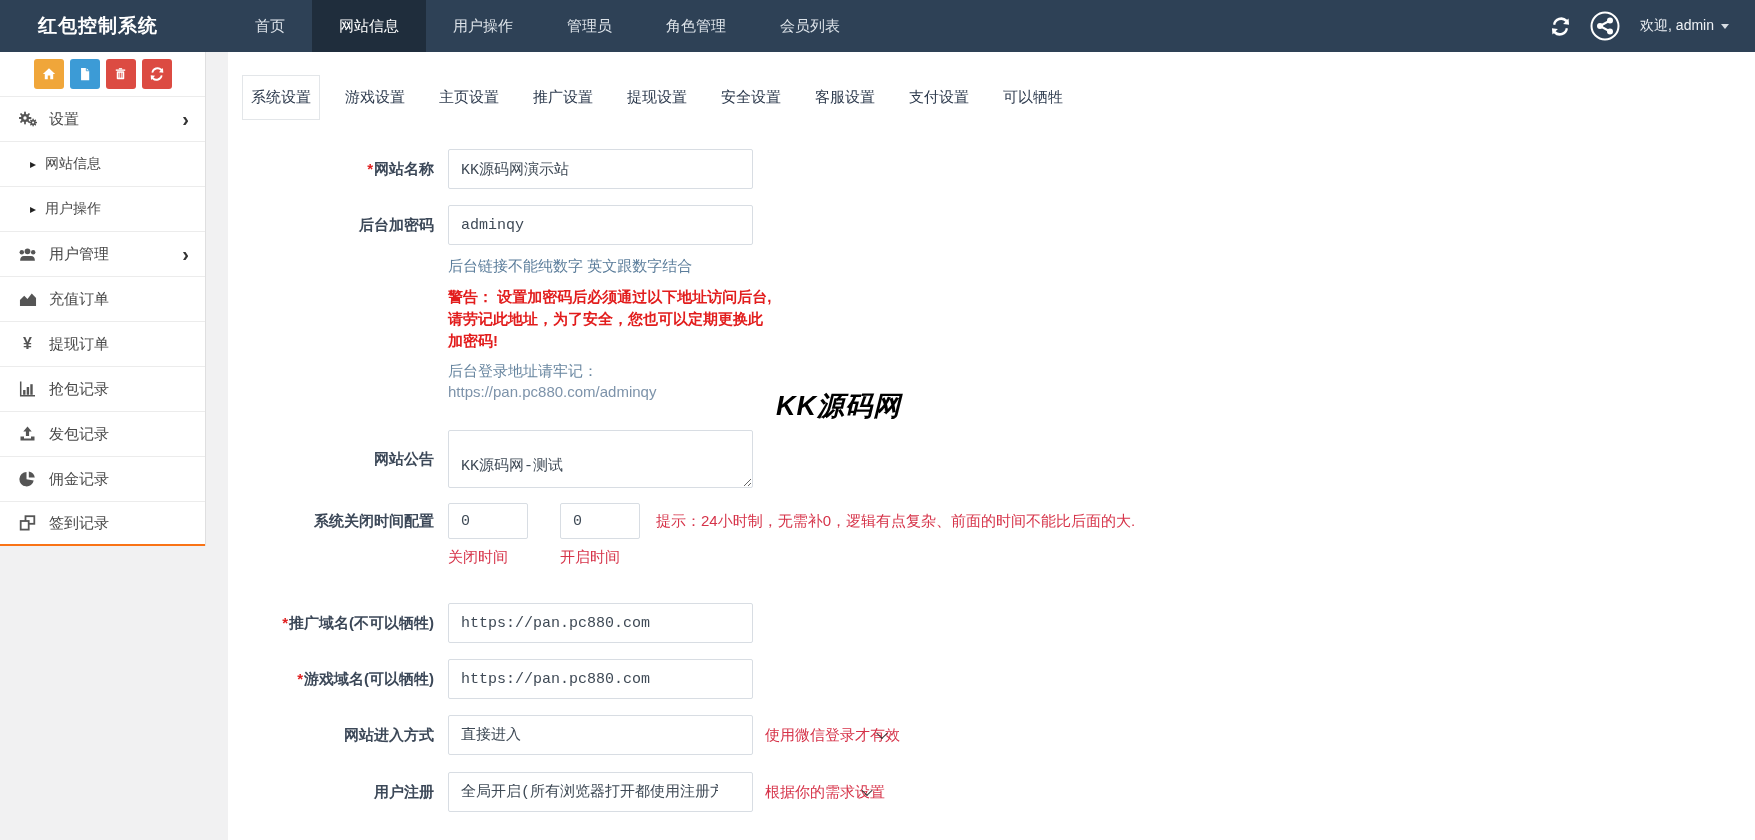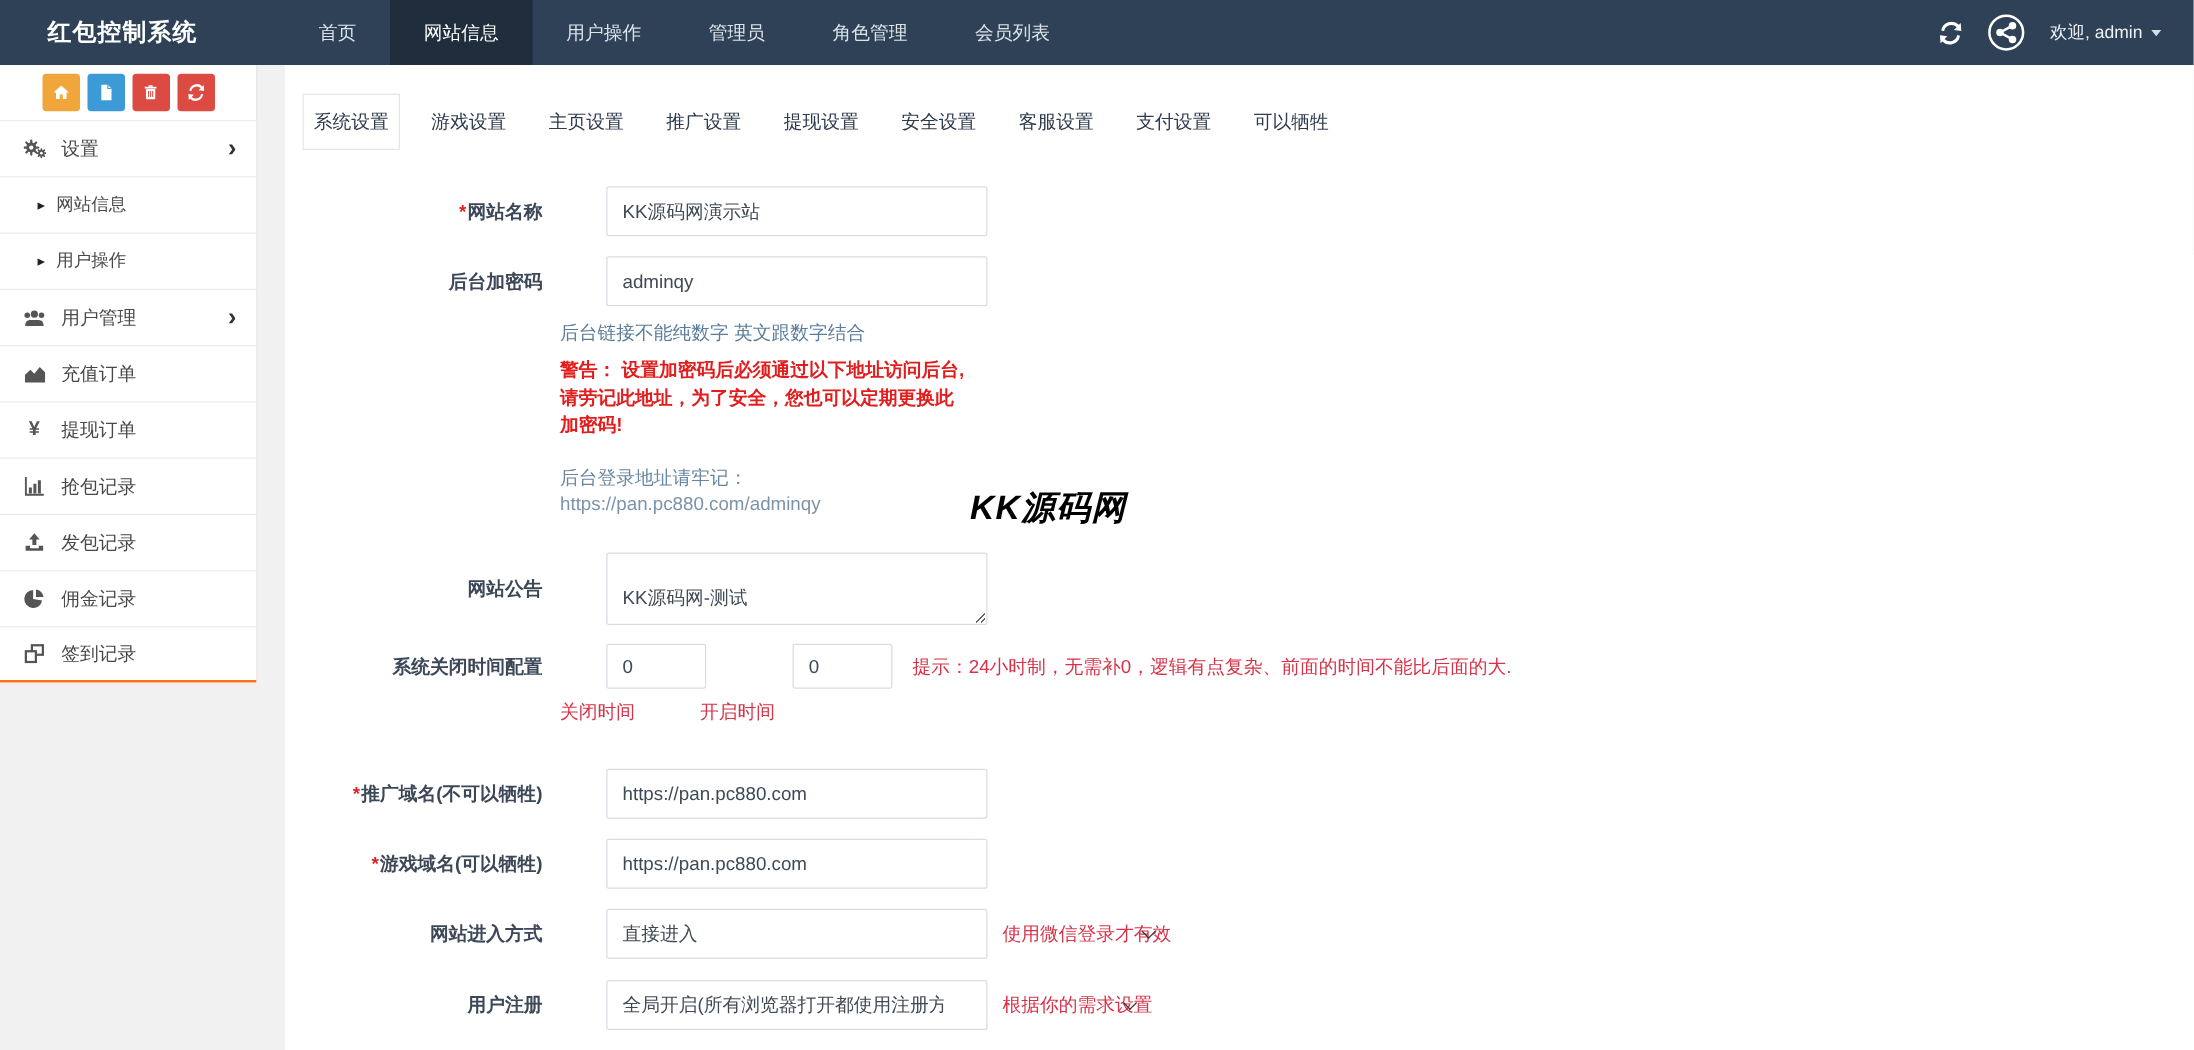--- a/index.html
+++ b/index.html
@@ -47,21 +47,21 @@
   .tabs { display:flex; margin:23px 0 0 14px; }
   .tab { padding:12px 8px; margin-right:16px; font-size:15px; color:#2e3b4e; cursor:pointer;
     border:1px solid transparent; border-radius:0; }
   .tab.active { background:#fff; border-color:#e3e6e9; }
 
   .frow { display:flex; align-items:center; }
   .lbl { width:206px; text-align:right; font-size:15px; font-weight:bold; color:#3c4858; flex:none; }
   .req { color:#e02020; margin-right:1px; }
   .ctl { margin-left:14px; display:flex; align-items:center; position:relative; }
   .inp { width:305px; height:40px; border:1px solid #d8dde3; border-radius:2px; padding:0 12px;
-    font-size:15px; color:#3f4a56; font-family:Liberation Sans, sans-serif; background:#fff; outline:none;margin-left:37px; }
+    font-size:15px; color:#3f4a56; font-family:Liberation Mono, monospace; background:#fff; outline:none; }
   .inp-sm { width:80px; height:36px; }
   textarea.inp { height:58px; padding-top:26px; resize:both; line-height:19px; }
   select.inp { appearance:none; -webkit-appearance:none; padding-right:34px; }
   .sel-chev { position:absolute; right:14px; top:50%; width:8px; height:8px;
     border-right:1.7px solid #333; border-bottom:1.7px solid #333;
     transform:translateY(-70%) rotate(45deg); pointer-events:none; }
   .hint-blue { color:#5b7d9b; font-size:15px; }
   .hint-red { color:#d63349; font-size:15px; }
   .warn { color:#e21d1d; font-weight:bold; font-size:15px; width:325px; line-height:22px; }
   .urlblk { font-size:15px; line-height:21px; color:#6886a0; }
@@ -283,21 +283,21 @@
       </div>
   </div>
 
   <div class="frow" style="margin-top:10px">
     <div class="lbl"></div>
     <div class="ctl">
         <span class="warn">警告： 设置加密码后必须通过以下地址访问后台,请劳记此地址，为了安全，您也可以定期更换此加密码!</span>
       </div>
   </div>
 
-  <div class="frow" style="margin-top:20px">
+  <div class="frow" style="margin-top:8px">
     <div class="lbl"></div>
     <div class="ctl">
       <div class="urlblk">
         <div>后台登录地址请牢记：</div>
         <div class="url">https://pan.pc880.com/adminqy</div>
       </div>
     </div>
   </div>
 
   <div class="frow" style="margin-top:28px">

